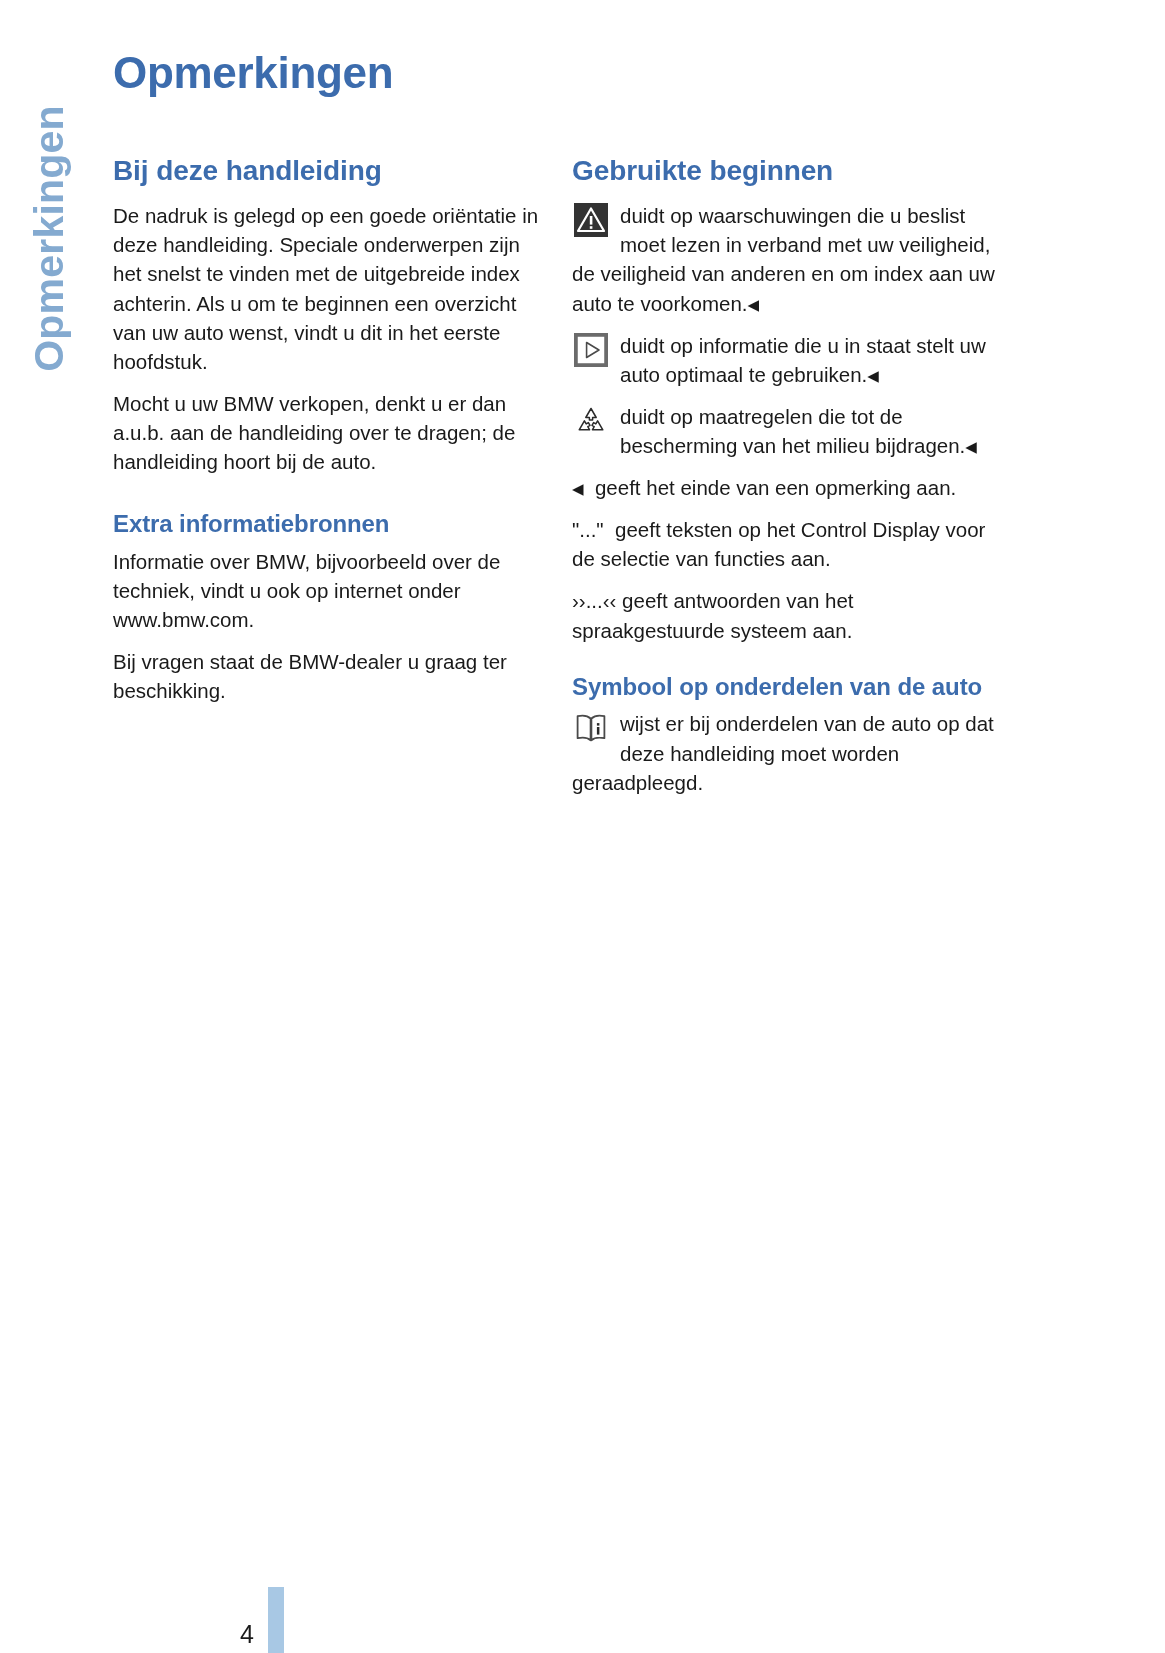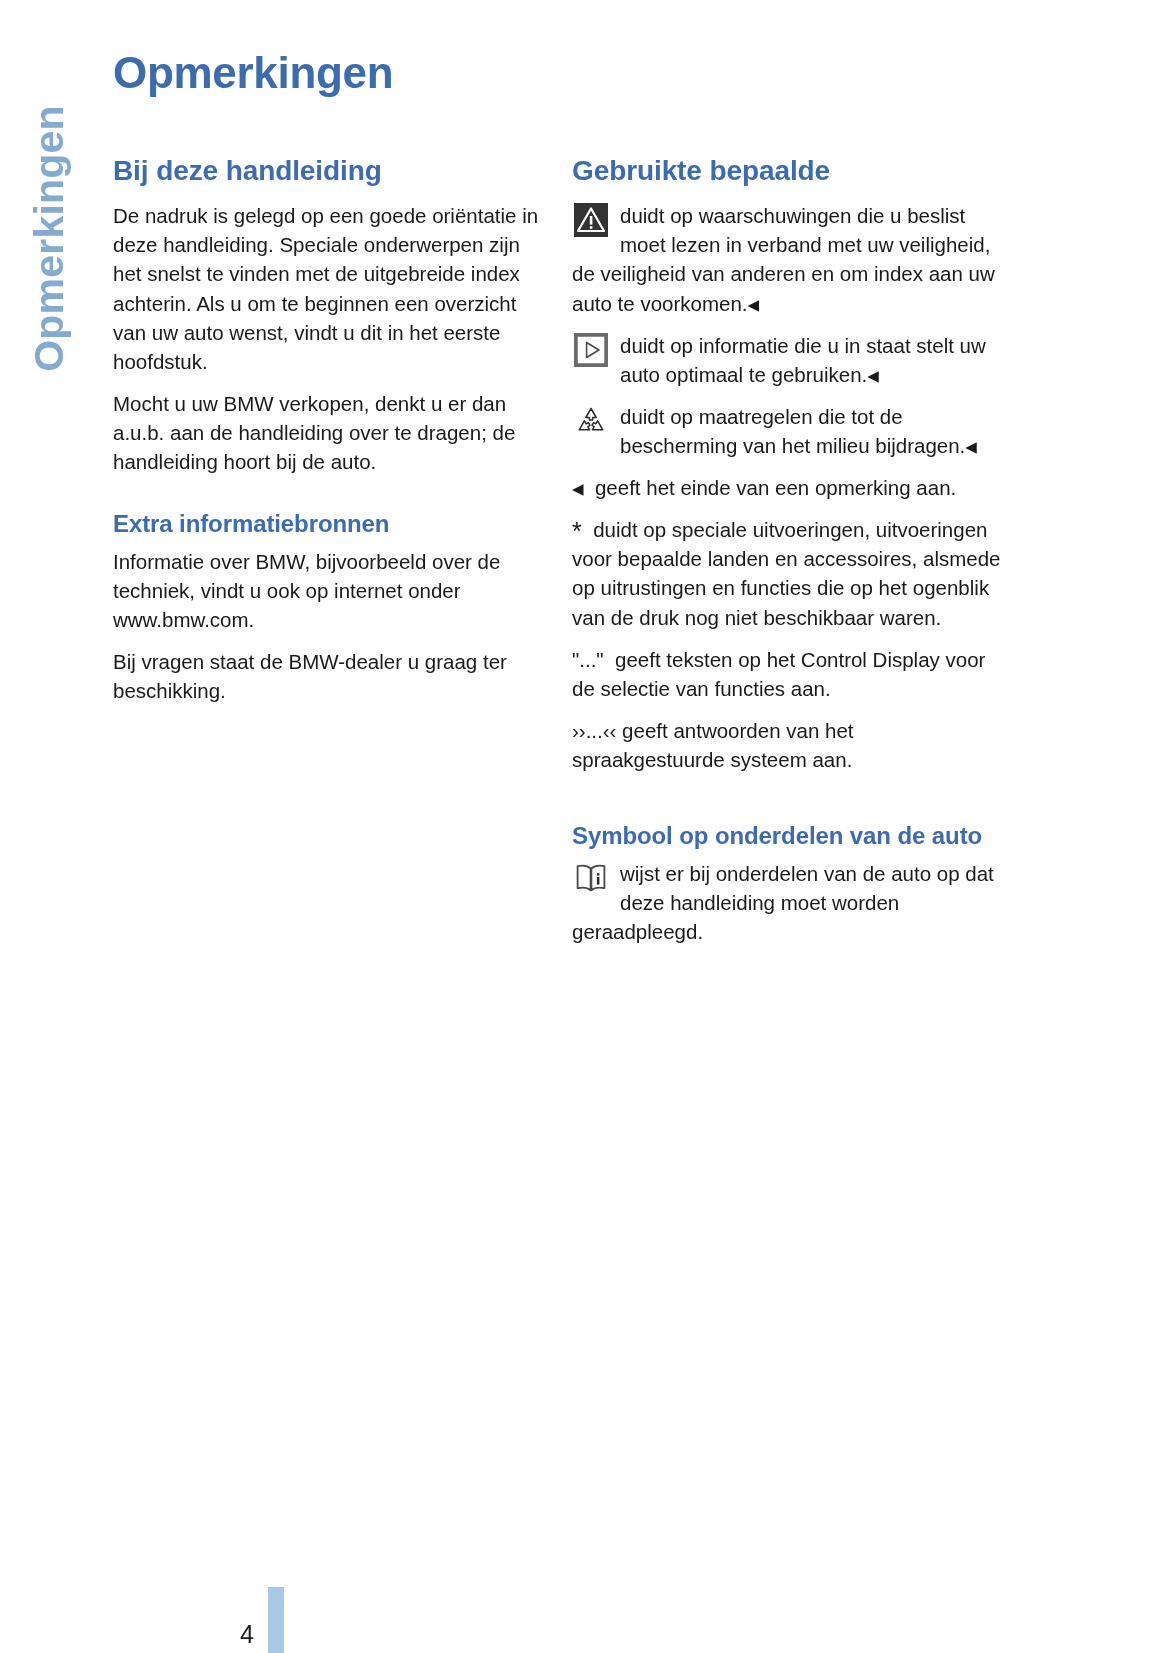--- a/index.html
+++ b/index.html
@@ -71,21 +71,21 @@
     line-height: 1.15;
   }
   h3.sub-head {
     font-size: 24px;
     font-weight: 700;
     color: #3C6CAD;
     margin: 34px 0 8px 0;
     letter-spacing: -0.1px;
     line-height: 1.2;
   }
-  h3.sub-head.tight { margin-top: 48px; }
+  h3.sub-head.tight { margin-top: 28px; }
 
   p.para {
     font-size: 20.5px;
     line-height: 1.42;
     margin: 0 0 13px 0;
     color: #1a1a1a;
   }
   p.para:last-child { margin-bottom: 0; }
 
   
@@ -181,21 +181,21 @@
 
   <h3 class="sub-head">Extra informatiebronnen</h3>
 
   <p class="para">Informatie over BMW, bijvoorbeeld over de techniek, vindt u ook op internet onder www.bmw.com.</p>
   <p class="para">Bij vragen staat de BMW-dealer u graag ter beschikking.</p>
 
 </div>
 
 <div class="col col-right">
 
-  <h2 class="section-head">Gebruikte bepaalde</h2>
+  <h2 class="section-head">Gebruikte beginnen</h2>
 
   <div class="sym-block">
     <span class="sym-icon">
       <svg class="icon-warning" viewBox="0 0 34 34" xmlns="http://www.w3.org/2000/svg">
         <rect x="0" y="0" width="34" height="34" fill="#333333"></rect>
         <path d="M17 5.5 L30 28 L4 28 Z" fill="none" stroke="#ffffff" stroke-width="2.2" stroke-linejoin="round"></path>
         <rect x="15.8" y="13" width="2.6" height="8.6" fill="#ffffff"></rect>
         <rect x="15.8" y="23.2" width="2.6" height="2.6" fill="#ffffff"></rect>
       </svg>
     </span><span>duidt op waarschuwingen die u beslist moet lezen in verband met uw veiligheid, de veiligheid van anderen en om index aan uw auto te voorkomen.</span><span class="tri-end">◀</span>
@@ -217,21 +217,20 @@
           <path d="M17 4.5 L22.2 13.5 L18.6 13.5 L18.6 16 L15.4 16 L15.4 13.5 L11.8 13.5 Z"></path>
           <path d="M5.2 25.8 L10.4 16.8 L12.2 19.9 L14.4 18.6 L16 21.4 L13.8 22.7 L15.6 25.8 Z"></path>
           <path d="M28.8 25.8 L18.4 25.8 L20.2 22.7 L18 21.4 L19.6 18.6 L21.8 19.9 L23.6 16.8 Z"></path>
         </g>
       </svg>
     </span><span>duidt op maatregelen die tot de bescherming van het milieu bijdragen.</span><span class="tri-end">◀</span>
   </div>
 
   <p class="para"><span class="mark mark-tri">◀</span>&nbsp; <span>geeft het einde van een opmerking aan.</span></p>
 
-  <p class="para"><span class="mark mark-star">*</span>&nbsp; <span>duidt op speciale uitvoeringen, uitvoeringen voor bepaalde landen en accessoires, alsmede op uitrustingen en functies die op het ogenblik van de druk nog niet beschikbaar waren.</span></p>
 
   <p class="para"><span class="mark">"..."</span>&nbsp; <span>geeft teksten op het Control Display voor de selectie van functies aan.</span></p>
 
 
   <p class="para"><span class="mark">››...‹‹</span> <span>geeft antwoorden van het spraakgestuurde systeem aan.</span></p>
 
   <h3 class="sub-head tight">Symbool op onderdelen van de auto</h3>
 
   <div class="sym-block">
     <span class="sym-icon">

